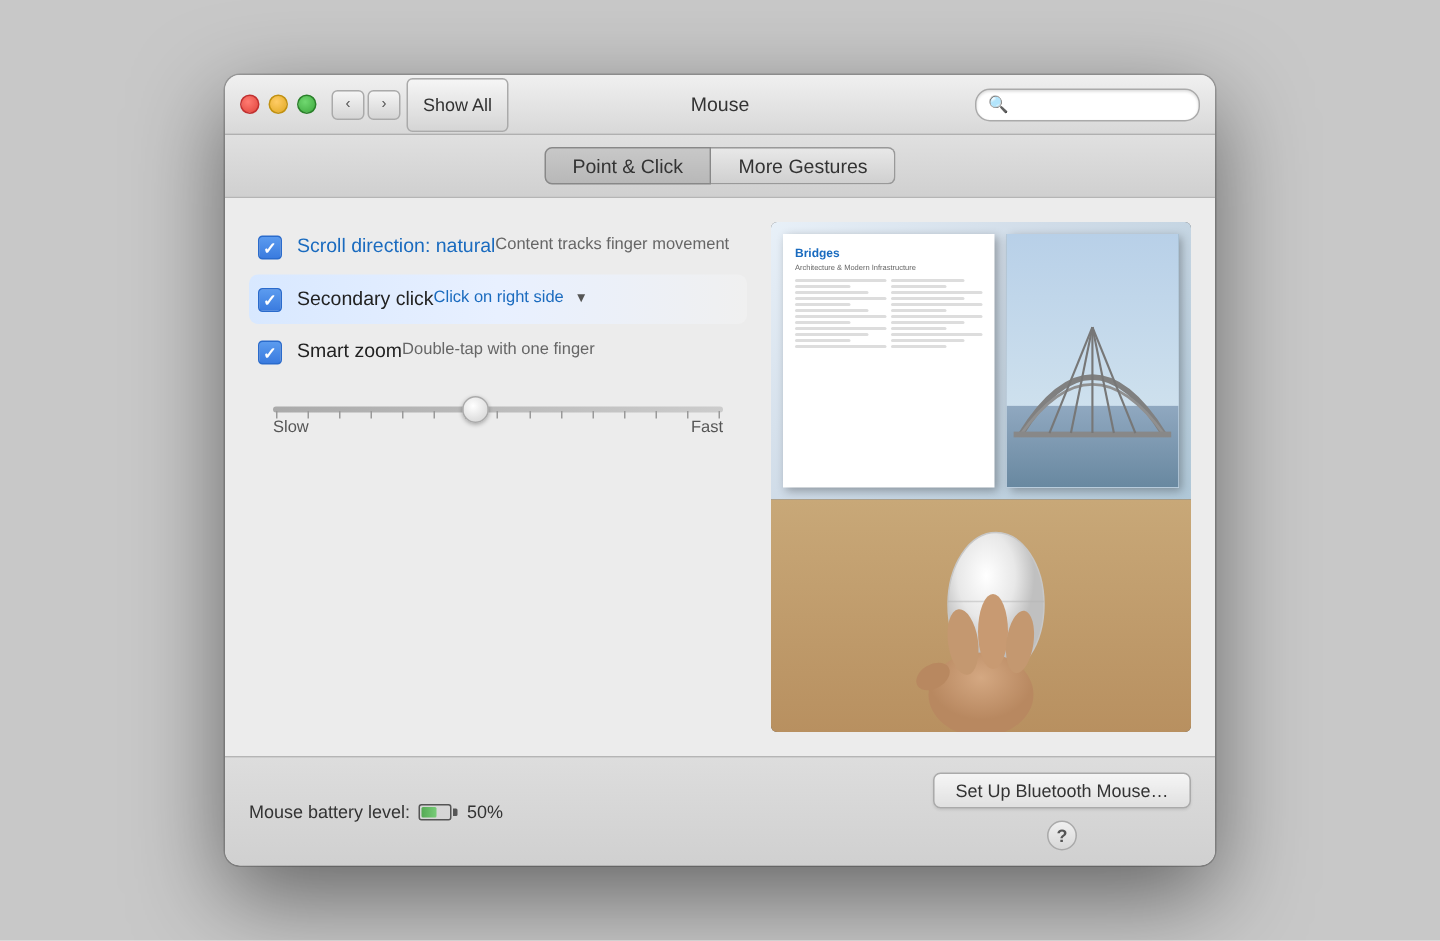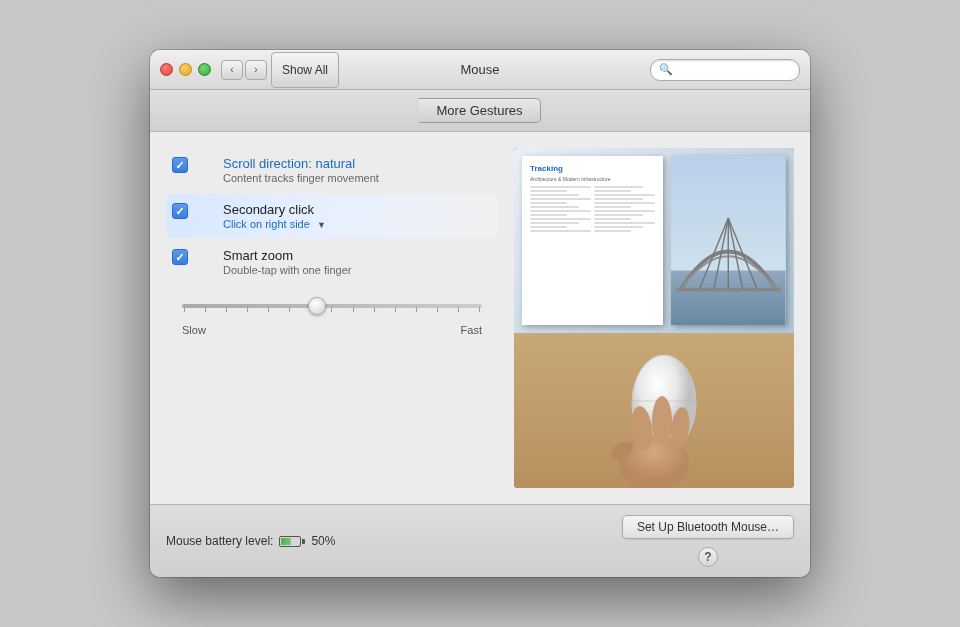--- a/index.html
+++ b/index.html
@@ -189,22 +189,20 @@
 
     .checkbox::after {
       content: '✓';
       color: white;
       font-size: 11px;
       font-weight: bold;
     }
 
     .option-text {
       display: flex;
-      flex-direction: column;
-      margin-left: 25px;
     }
 
     .option-title {
       font-size: 13px;
       font-weight: 500;
       color: #222;
     }
 
     .option-title.blue { color: #1a6bbf; }
 
@@ -270,21 +268,21 @@
       box-shadow: 0 1px 3px rgba(0,0,0,0.3);
       position: absolute;
       left: 45%;
       top: -7px;
       transform: translateX(-50%);
     }
 
     .slider-labels {
       display: flex;
       justify-content: space-between;
-      margin-top: 16px;
+      margin-top: 4px;
       font-size: 11px;
       color: #555;
     }
 
     .right-panel {
       width: 280px;
       flex-shrink: 0;
     }
 
     .preview-image {
@@ -473,20 +471,21 @@
 
     <div class="window-title">Mouse</div>
 
     <div class="search-box">
       <span class="search-icon">🔍</span>
       <input class="search-input input" type="text" placeholder="" style="">
     </div>
   </div>
 
   <div class="toolbar">
+    <button class="tab-btn active">Point &amp; Click</button>
     <button class="tab-btn">More Gestures</button>
   </div>
 
   <div class="content">
 
     <div class="left-panel">
 
       <div class="option-row">
         <div class="checkbox"></div>
         <div class="option-text">
@@ -542,21 +541,21 @@
           <span>Fast</span>
         </div>
       </div>
     </div>
 
     <div class="right-panel">
       <div class="preview-image">
 
         <div class="preview-top">
           <div class="bridge-doc">
-            <div class="bridge-doc-title">Tracking</div>
+            <div class="bridge-doc-title">Bridges</div>
             <div class="bridge-doc-subtitle">Architecture &amp; Modern Infrastructure</div>
             <div class="bridge-doc-cols">
               <div class="bridge-doc-col">
                 <div class="doc-line"></div>
                 <div class="doc-line short"></div>
                 <div class="doc-line medium"></div>
                 <div class="doc-line"></div>
                 <div class="doc-line short"></div>
                 <div class="doc-line medium"></div>
                 <div class="doc-line"></div>

